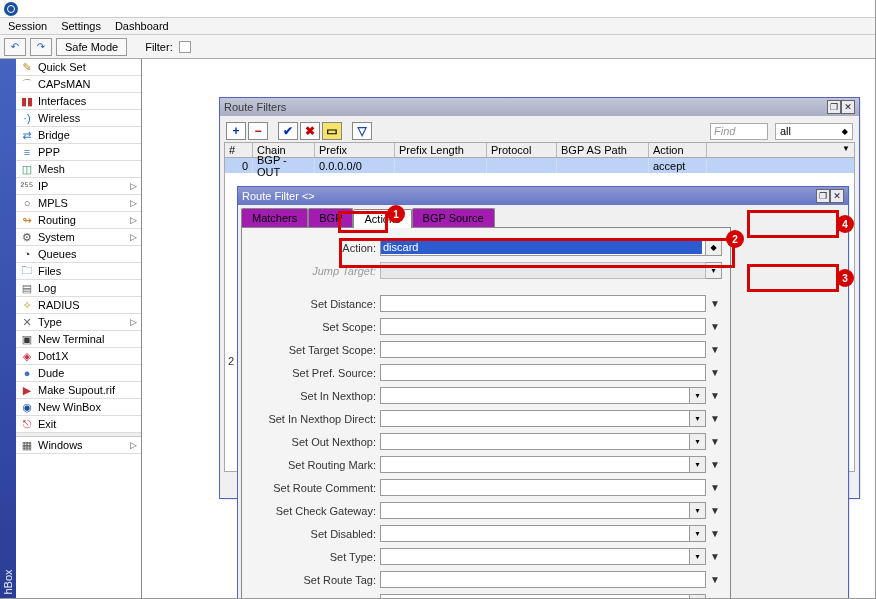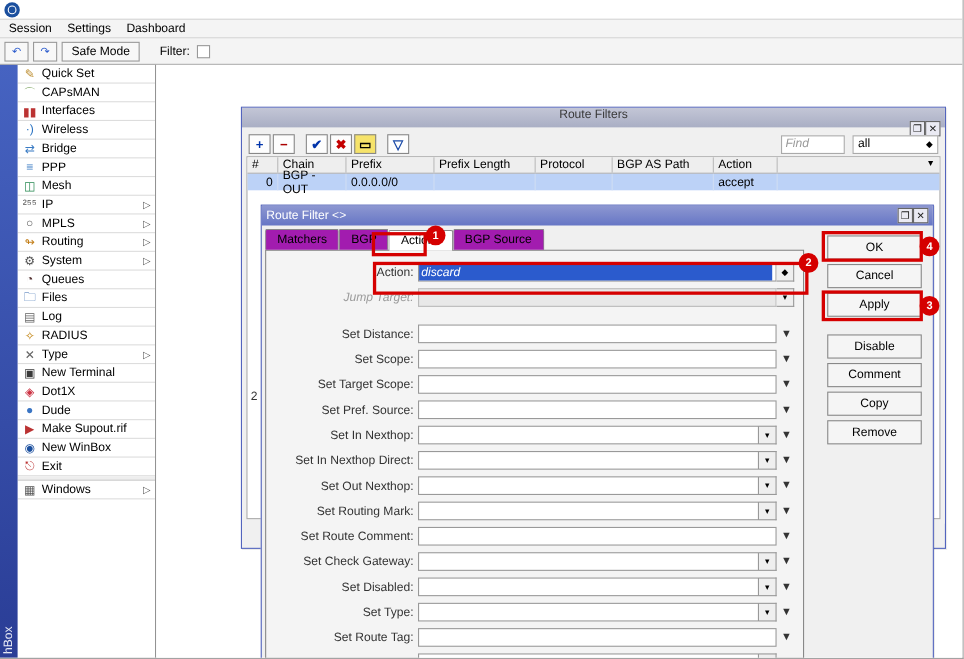--- a/index.html
+++ b/index.html
@@ -153,21 +153,20 @@
     background: linear-gradient(to bottom, #8d97d1, #6676c5);
     color: #fff;
     display: flex;
     align-items: center;
     padding: 0 4px;
     font-size: 11px;
   }
   .win-title.inactive {
     background: linear-gradient(to bottom, #c3c6d6, #a9aec4);
     color: #3a3a3a;
-    flex-direction: column;
   }
   .win-btns {
     margin-left: auto;
     display: flex;
     gap: 0;
   }
   .win-btns .wb {
     width: 14px; height: 14px;
     border: 1px solid #666;
     background: #eaeaf3;
@@ -276,23 +275,21 @@
     color: #333;
     font-size: 11px;
   }
   .form-row label.dim { color: #9b9b9b; font-style: italic; }
   .form-row .input {
     flex: 1;
     height: 17px;
     border: 1px solid #999;
     background: #fff;
     display: flex;
-    align-items: center;
     padding: 0 3px;
-    font-style: italic;
   }
   .form-row .input.dis { background: #e8e8e8; border-color: #bbb; }
   .form-row .drop {
     width: 16px; height: 17px;
     border: 1px solid #999;
     border-left: none;
     background: #efefef;
     display: flex; align-items: center; justify-content: center;
     font-size: 8px;
   }
@@ -636,30 +633,20 @@
               <div class="add">▼</div>
             </div>
             <div class="form-row">
               <label>Set Use TE Nexthop:</label>
               <div class="input"></div>
               <div class="drop">▾</div>
               <div class="add">▼</div>
             </div>
           </div>
 
-        <div class="side-btns" style="right:10px; top:6px">
-          <div class="sbtn">OK</div>
-          <div class="sbtn">Cancel</div>
-          <div class="sbtn">Apply</div>
-          <div style="height:8px"></div>
-          <div class="sbtn">Disable</div>
-          <div class="sbtn">Comment</div>
-          <div class="sbtn">Copy</div>
-          <div class="sbtn">Remove</div>
-        </div>
 
         <div class="redbox" style="left:100px; top:3px; width:50px; height:22px"></div>
         <div class="redbadge" style="left:149px; top:-3px">1</div>
 
         <div class="redbox" style="left:101px; top:30px; width:396px; height:30px"></div>
         <div class="redbadge" style="left:488px; top:22px">2</div>
 
         <div class="redbox" style="left:509px; top:56px; width:92px; height:28px"></div>
         <div class="redbadge" style="left:598px; top:61px">3</div>
 

